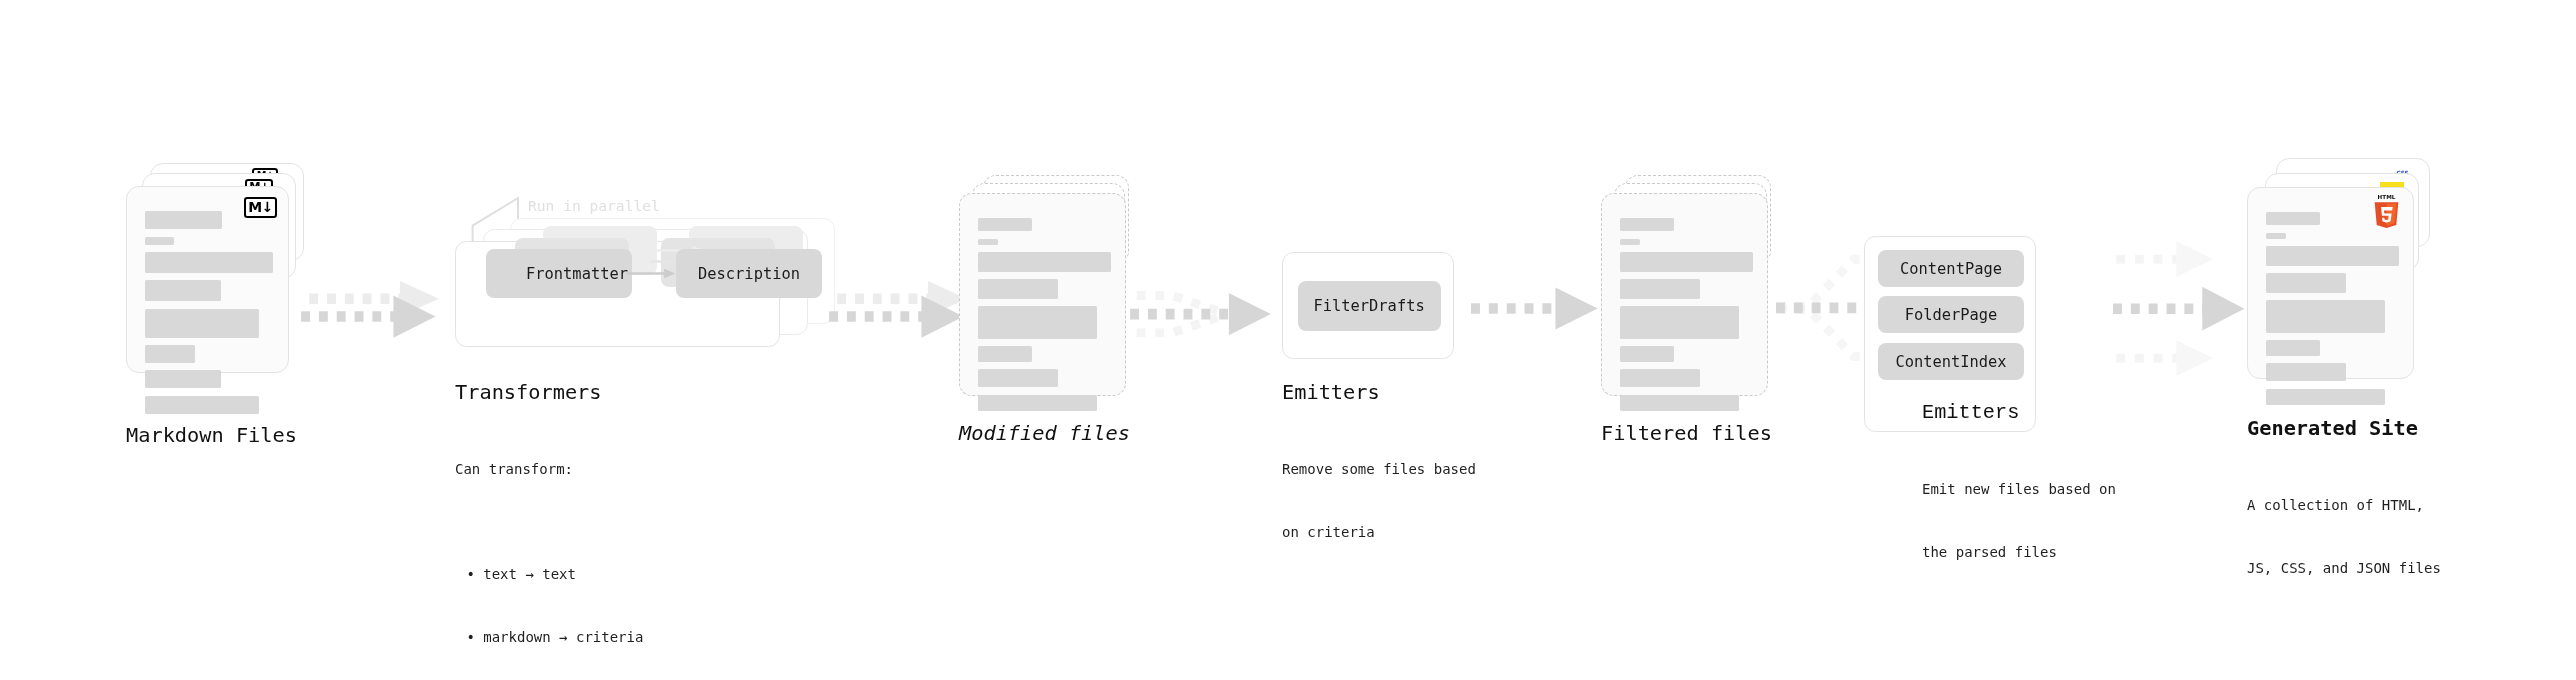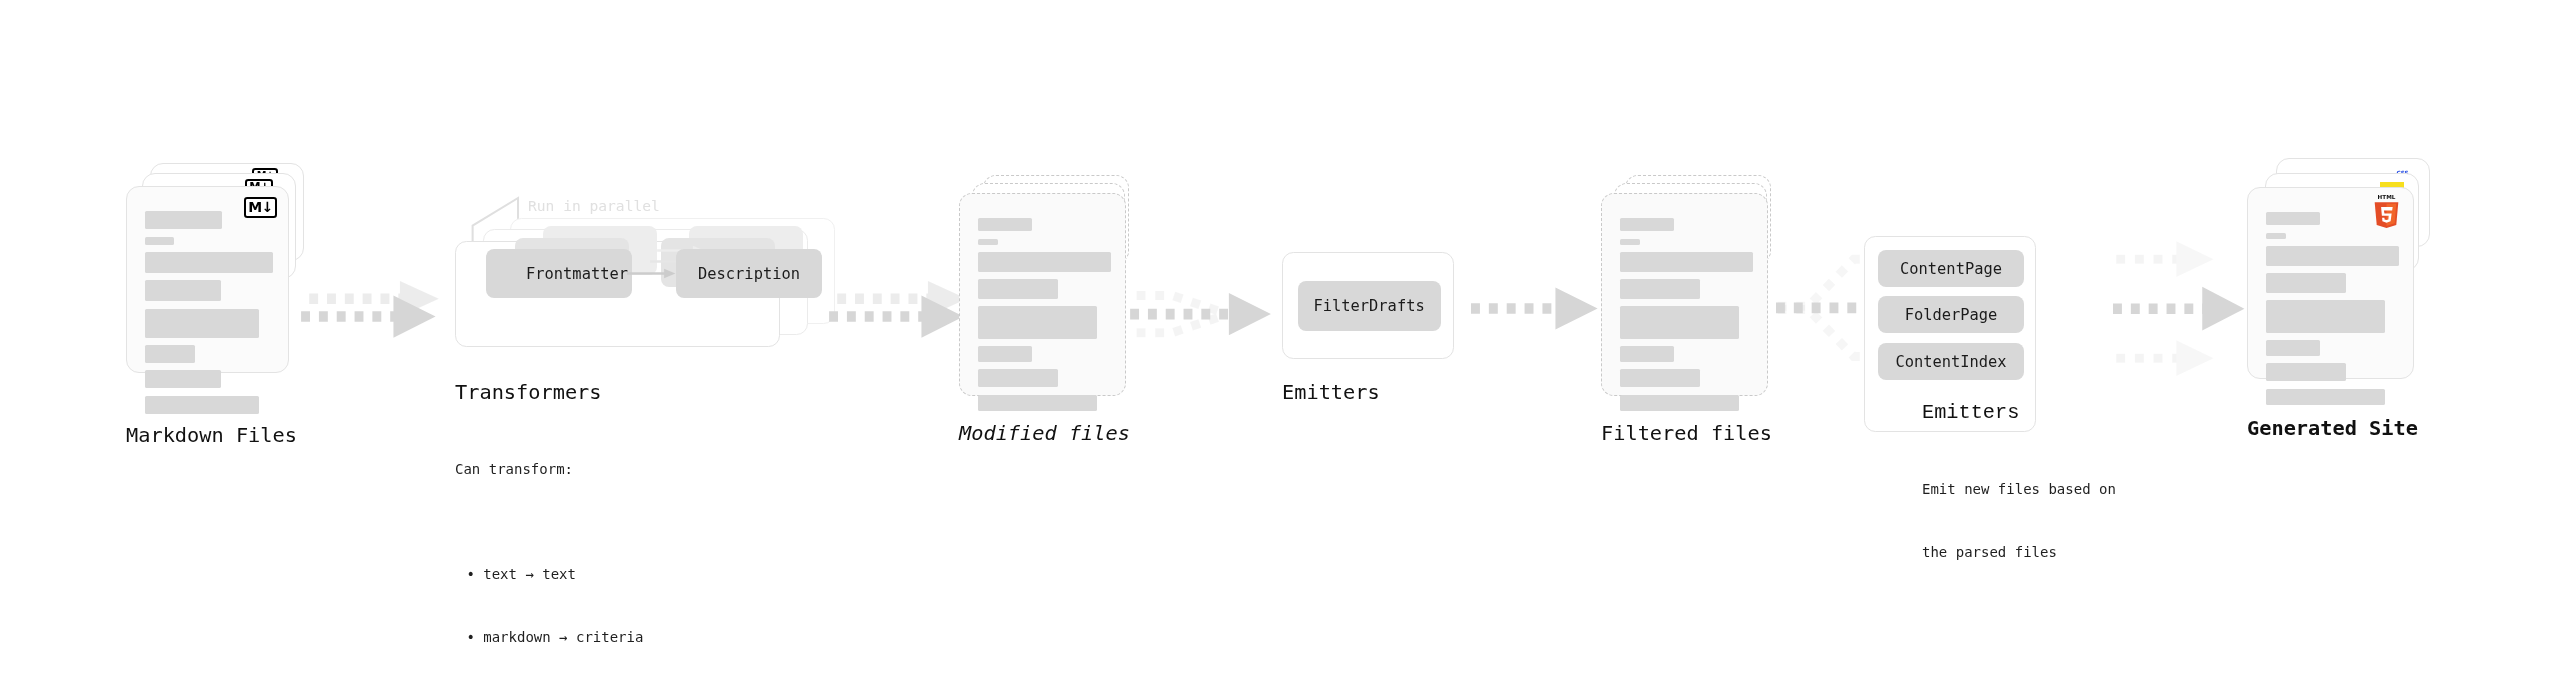--- a/index.html
+++ b/index.html
@@ -229,20 +229,24 @@
     <g>
       <line x1="0" y1="57" x2="128" y2="57" stroke="#d6d6d6" stroke-width="13" stroke-dasharray="11 11"></line>
       <polygon points="122,31 174,57 122,83" fill="#d6d6d6"></polygon>
     </g>
   </svg>
 
   <div class="rbox" style="left:1282px; top:252px; width:172px; height:107px;">
     <div class="pill" style="left:14.6px; top:28px; width:143px; height:50px;">FilterDrafts</div>
   </div>
   <div class="title" style="left:1282px; top:380px;">Emitters</div>
+  <div class="caption" style="left:1282px; top:417px;">
+    <div>Remove some files based</div>
+    <div>on criteria</div>
+  </div>
 
   <svg class="arrow" style="left:1471px; top:276px;" width="138" height="65" viewBox="0 0 170 80">
     <line x1="0" y1="40" x2="110" y2="40" stroke="#d6d6d6" stroke-width="13" stroke-dasharray="11 11"></line>
     <polygon points="104,14 156,40 104,66" fill="#d6d6d6"></polygon>
   </svg>
 
   <div class="docstack" style="left:1601px; top:175px;">
     <div class="doc dashed" style="left:24.4px; top:0px; width:146px; height:89px; background:#ffffff;"></div>
     <div class="doc dashed" style="left:13px; top:8.1px; width:153px; height:98px; background:#ffffff;"></div>
     <div class="doc dashed" style="left:0px; top:18px; width:167px; height:203px;">
@@ -321,15 +325,19 @@
         <div class="bar" style="width:133px;height:19.5px;"></div>
         <div class="bar" style="width:80px;height:19.5px;"></div>
         <div class="bar" style="width:119px;height:32.5px;"></div>
         <div class="bar" style="width:54px;height:16.3px;"></div>
         <div class="bar" style="width:80px;height:18px;"></div>
         <div class="bar" style="width:119px;height:16.3px;"></div>
       </div>
     </div>
   </div>
   <div class="title" style="left:2247px; top:416px;font-weight:bold;">Generated Site</div>
+  <div class="caption" style="left:2247px; top:453px;">
+    <div>A collection of HTML,</div>
+    <div>JS, CSS, and JSON files</div>
+  </div>
 
 </div>
 
 
 </body></html>

